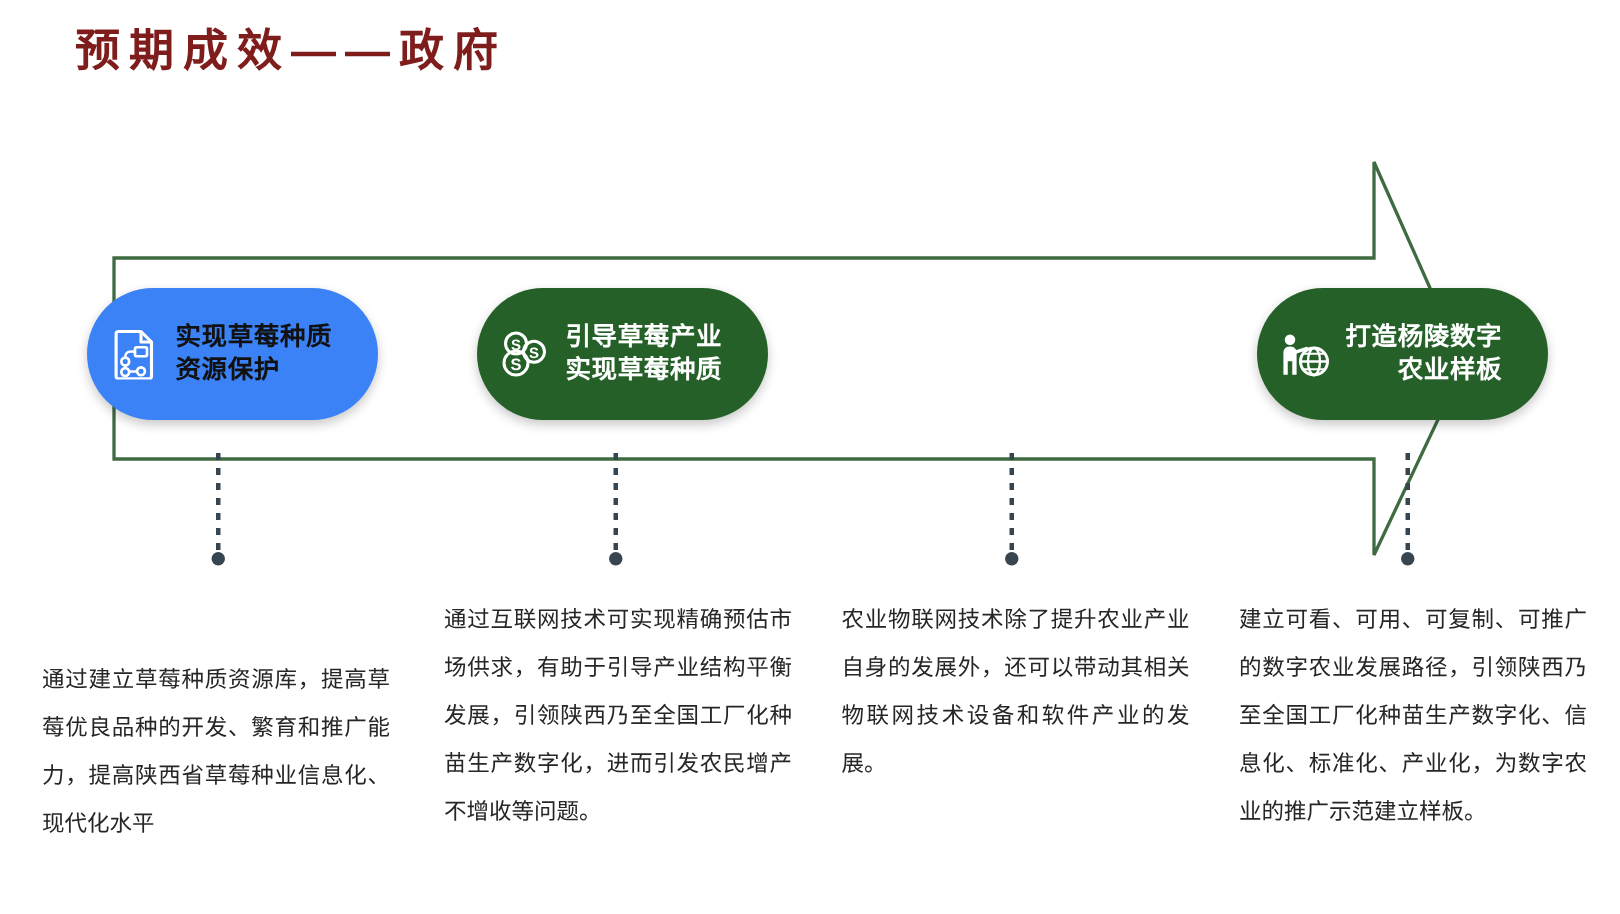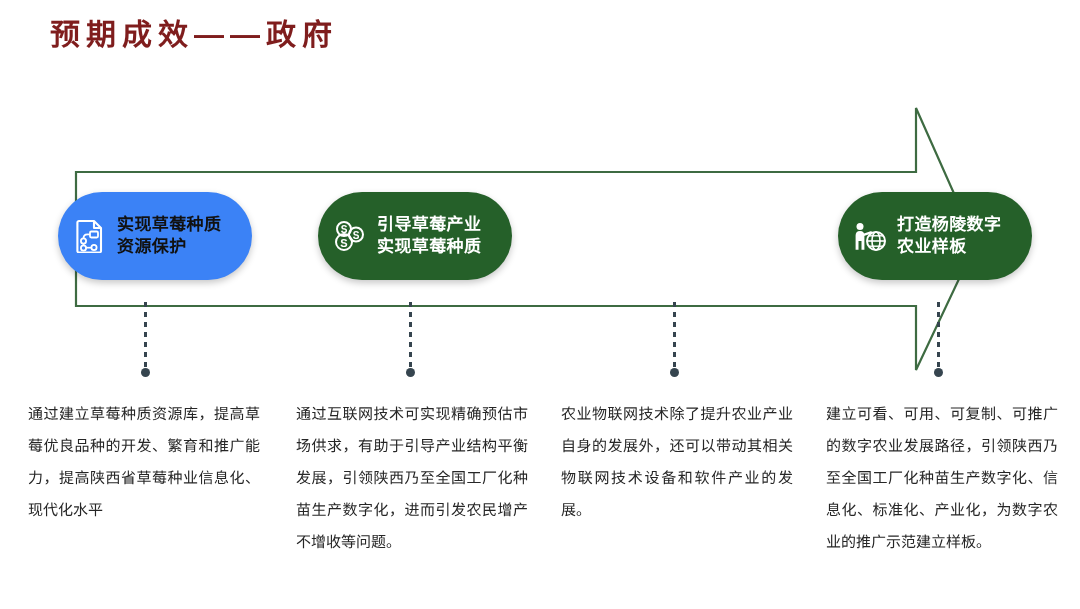--- a/index.html
+++ b/index.html
@@ -150,21 +150,21 @@
         <path d="M8.5 19.4 C 8.5 15 12 15 15 15.5" fill="none" stroke="#ffffff" stroke-width="1.7"></path>
         <path d="M11.1 28.7 h5.3" fill="none" stroke="#ffffff" stroke-width="1.7"></path>
         <path d="M8.5 24.6 v1.8" fill="none" stroke="#ffffff" stroke-width="1.7"></path>
       </svg>
     </span>
     <span class="pill-label">实现草莓种质
 资源保护</span>
   </div>
   <div class="connector" style="left:144px;"></div>
   <div class="connector-dot" style="left:141px;"></div>
-  <div class="desc" style="left:28px;">通过建立草莓种质资源库，提高草莓优良品种的开发、繁育和推广能力，提高陕西省草莓种业信息化、现代化水平</div>
+  <div class="desc" style="left:28px;margin-top:40px;">通过建立草莓种质资源库，提高草莓优良品种的开发、繁育和推广能力，提高陕西省草莓种业信息化、现代化水平</div>
 
   <div class="pill green" style="left:318px;">
     <span class="pill-icon">
       <svg width="34" height="32" viewBox="0 0 34 32">
         <circle cx="11" cy="9" r="7" fill="none" stroke="#ffffff" stroke-width="2"></circle>
         <text x="11" y="13" font-family="Liberation Sans, sans-serif" font-size="10" font-weight="bold" fill="#ffffff" text-anchor="middle">S</text>
         <circle cx="23" cy="14.5" r="7" fill="none" stroke="#ffffff" stroke-width="2"></circle>
         <text x="23" y="18.5" font-family="Liberation Sans, sans-serif" font-size="10" font-weight="bold" fill="#ffffff" text-anchor="middle">S</text>
         <circle cx="11" cy="22" r="8" fill="none" stroke="#ffffff" stroke-width="2"></circle>
         <text x="11" y="26.5" font-family="Liberation Sans, sans-serif" font-size="11" font-weight="bold" fill="#ffffff" text-anchor="middle">S</text>
@@ -174,21 +174,21 @@
 实现草莓种质</span>
   </div>
   <div class="connector" style="left:409px;"></div>
   <div class="connector-dot" style="left:406px;"></div>
   <div class="desc" style="left:296px;">通过互联网技术可实现精确预估市场供求，有助于引导产业结构平衡发展，引领陕西乃至全国工厂化种苗生产数字化，进而引发农民增产不增收等问题。</div>
 
   <div class="connector" style="left:673px;"></div>
   <div class="connector-dot" style="left:670px;"></div>
   <div class="desc" style="left:561px;">农业物联网技术除了提升农业产业自身的发展外，还可以带动其相关物联网技术设备和软件产业的发展。</div>
 
-  <div class="pill green" style="left:838px;">
+  <div class="pill green" style="left:838px;text-align:right;">
     <span class="pill-icon">
       <svg width="36" height="34" viewBox="0 0 36 34">
         <circle cx="8" cy="7.5" r="3.5" fill="#ffffff"></circle>
         <path d="M8 12 c-3.1 0 -4.4 1.9 -4.4 4.4 v14.4 h2.9 v-8.9 h3 v8.9 h2.9 v-14.4 c0 -2.5 -1.3 -4.4 -4.4 -4.4 z" fill="#ffffff"></path>
         <path d="M11.6 15.8 L19 13.4" fill="none" stroke="#ffffff" stroke-width="2.3" stroke-linecap="round"></path>
         <circle cx="24" cy="22" r="9" fill="none" stroke="#ffffff" stroke-width="2"></circle>
         <ellipse cx="24" cy="22" rx="4" ry="9" fill="none" stroke="#ffffff" stroke-width="1.6"></ellipse>
         <path d="M15 22 h18" fill="none" stroke="#ffffff" stroke-width="1.6"></path>
         <path d="M16.6 16.8 h14.8" fill="none" stroke="#ffffff" stroke-width="1.4"></path>
         <path d="M16.6 27.2 h14.8" fill="none" stroke="#ffffff" stroke-width="1.4"></path>

